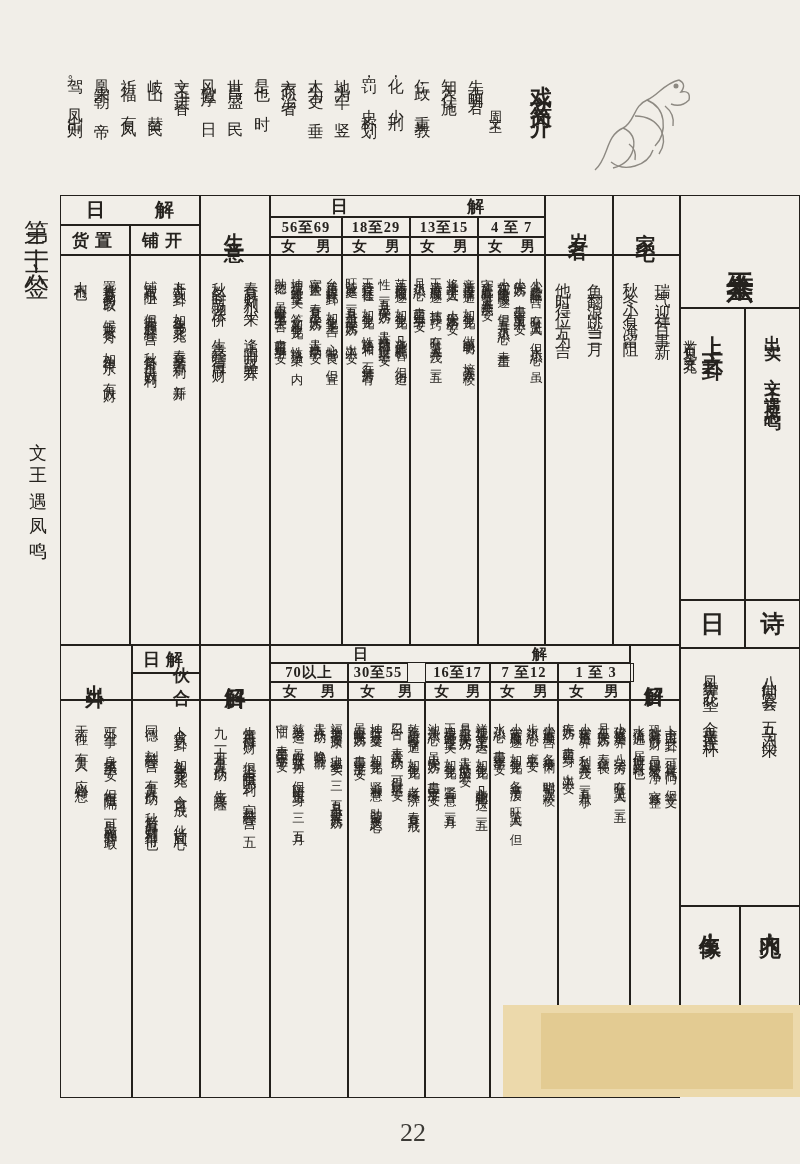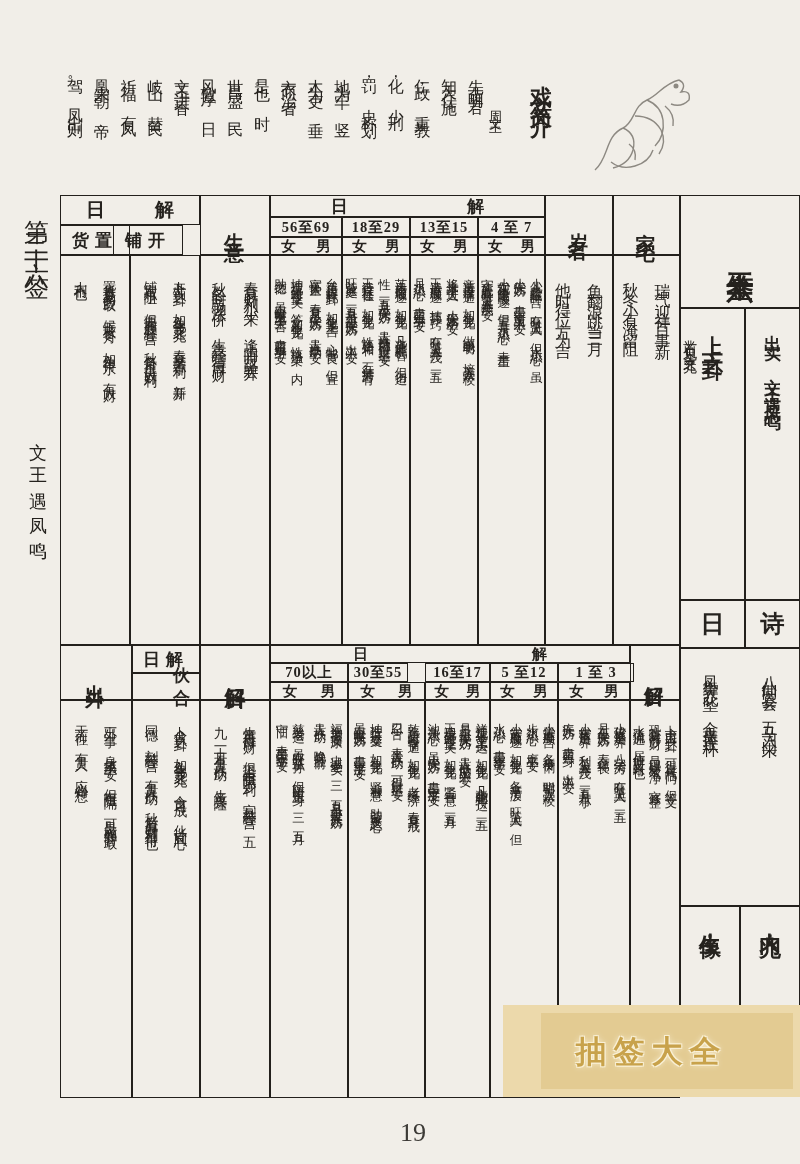--- a/index.html
+++ b/index.html
@@ -68,21 +68,21 @@
 </svg>
 
 <div class="abs vtext" style="left:20px;top:200px;font-size:25px;letter-spacing:14px;">第三十六签</div>
 <div class="abs vtext" style="left:26px;top:428px;font-size:18px;letter-spacing:25px;">文王遇凤鸣</div>
 
 <div class="cell spanhdr" style="left:60px;top:195px;width:140px;height:30px;">
   <span>日</span>
   <span>解</span>
 </div>
 <div class="cell hdr2" style="left:60px;top:225px;width:70px;height:30px;">货置</div>
-<div class="cell hdr2" style="left:113px;top:225px;width:70px;height:30px;">铺开</div>
+<div class="cell hdr2" style="left:130px;top:225px;width:70px;height:30px;">铺开</div>
 <div class="cell vhead" style="left:200px;top:195px;width:70px;height:60px;">
   <span class="vtext" style="font-size:20px;">生意</span>
 </div>
 <div class="cell spanhdr" style="left:270px;top:195px;width:275px;height:22px;font-size:17px;">
   <span>日</span>
   <span>解</span>
 </div>
 <div class="cell agehdr" style="left:270px;top:217px;width:72px;height:20px;">56至69</div>
 <div class="cell agehdr" style="left:342px;top:217px;width:68px;height:20px;">18至29</div>
 <div class="cell agehdr" style="left:410px;top:217px;width:68px;height:20px;">13至15</div>
@@ -179,21 +179,21 @@
 <div class="cell vhead" style="left:200px;top:645px;width:70px;height:55px;">
   <span class="vtext" style="font-size:21px;letter-spacing:3px;">解日</span>
 </div>
 <div class="cell spanhdr" style="left:270px;top:645px;width:360px;height:18px;font-size:15px;">
   <span>日</span>
   <span>解</span>
 </div>
 <div class="cell agehdr" style="left:270px;top:663px;width:78px;height:19px;">70以上</div>
 <div class="cell agehdr" style="left:348px;top:663px;width:60px;height:19px;">30至55</div>
 <div class="cell agehdr" style="left:425px;top:663px;width:65px;height:19px;">16至17</div>
-<div class="cell agehdr" style="left:490px;top:663px;width:68px;height:19px;">5 至12</div>
+<div class="cell agehdr" style="left:490px;top:663px;width:68px;height:19px;">7 至12</div>
 <div class="cell agehdr" style="left:558px;top:663px;width:76px;height:19px;">1 至 3</div>
 <div class="cell sexrow" style="left:270px;top:682px;width:78px;height:18px;">
   <span>女</span>
     <span>男</span>
 </div>
 <div class="cell sexrow" style="left:348px;top:682px;width:77px;height:18px;">
   <span>女</span>
     <span>男</span>
 </div>
 <div class="cell sexrow" style="left:425px;top:682px;width:65px;height:18px;">
@@ -304,16 +304,15 @@
 </div>
 <div class="cell" style="left:680px;top:906px;width:60px;height:190px;display:flex;justify-content:center;padding-top:8px;">
   <span class="vtext" style="font-size:22px;font-weight:bold;letter-spacing:4px;">生像：</span>
 </div>
 <div class="cell" style="left:740px;top:906px;width:60px;height:190px;display:flex;justify-content:center;padding-top:8px;">
   <span class="vtext" style="font-size:22px;font-weight:bold;letter-spacing:4px;">内兆：</span>
 </div>
 
 <div class="banner" style="left:503px;top:1005px;width:297px;height:92px;">
   <div class="banner-inner" style="left:38px;top:8px;width:252px;height:76px;"></div>
-  <div class="banner-text" style="top:26px;">抽签大全</div>
-</div>
-
-<div class="abs" style="left:400px;top:1118px;font-size:26px;color:#3c3a36;font-family:'Liberation Serif',serif;">19</div>
+</div>
+
+<div class="abs" style="left:400px;top:1118px;font-size:26px;color:#3c3a36;font-family:'Liberation Serif',serif;">22</div>
 
 </body></html>

